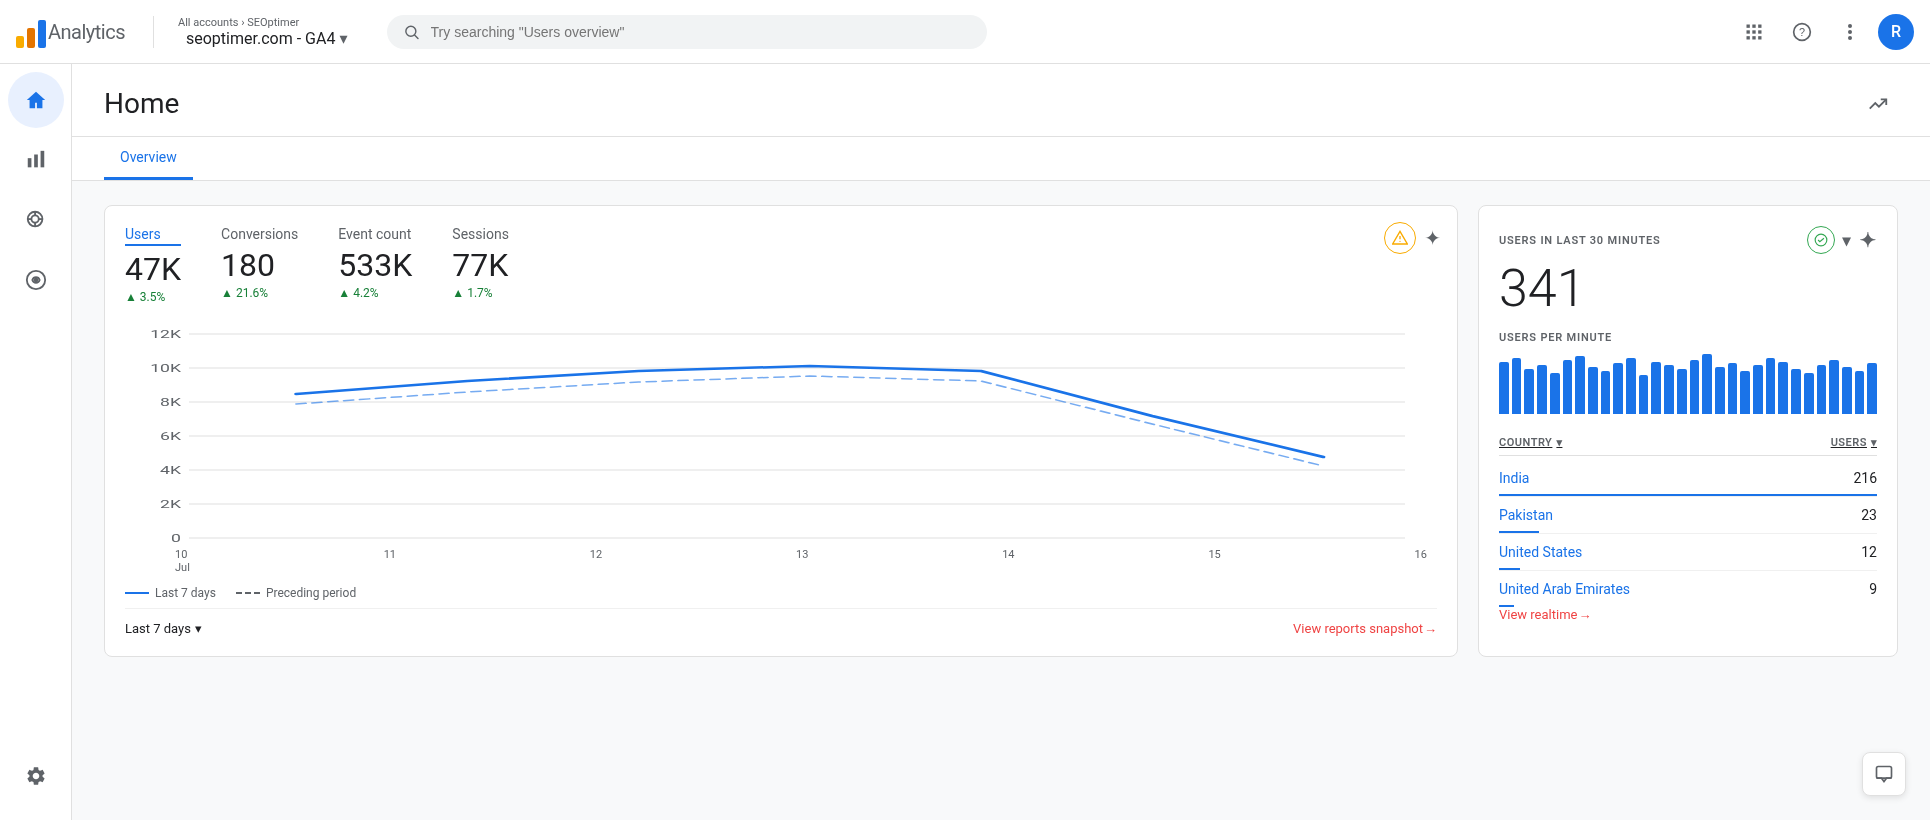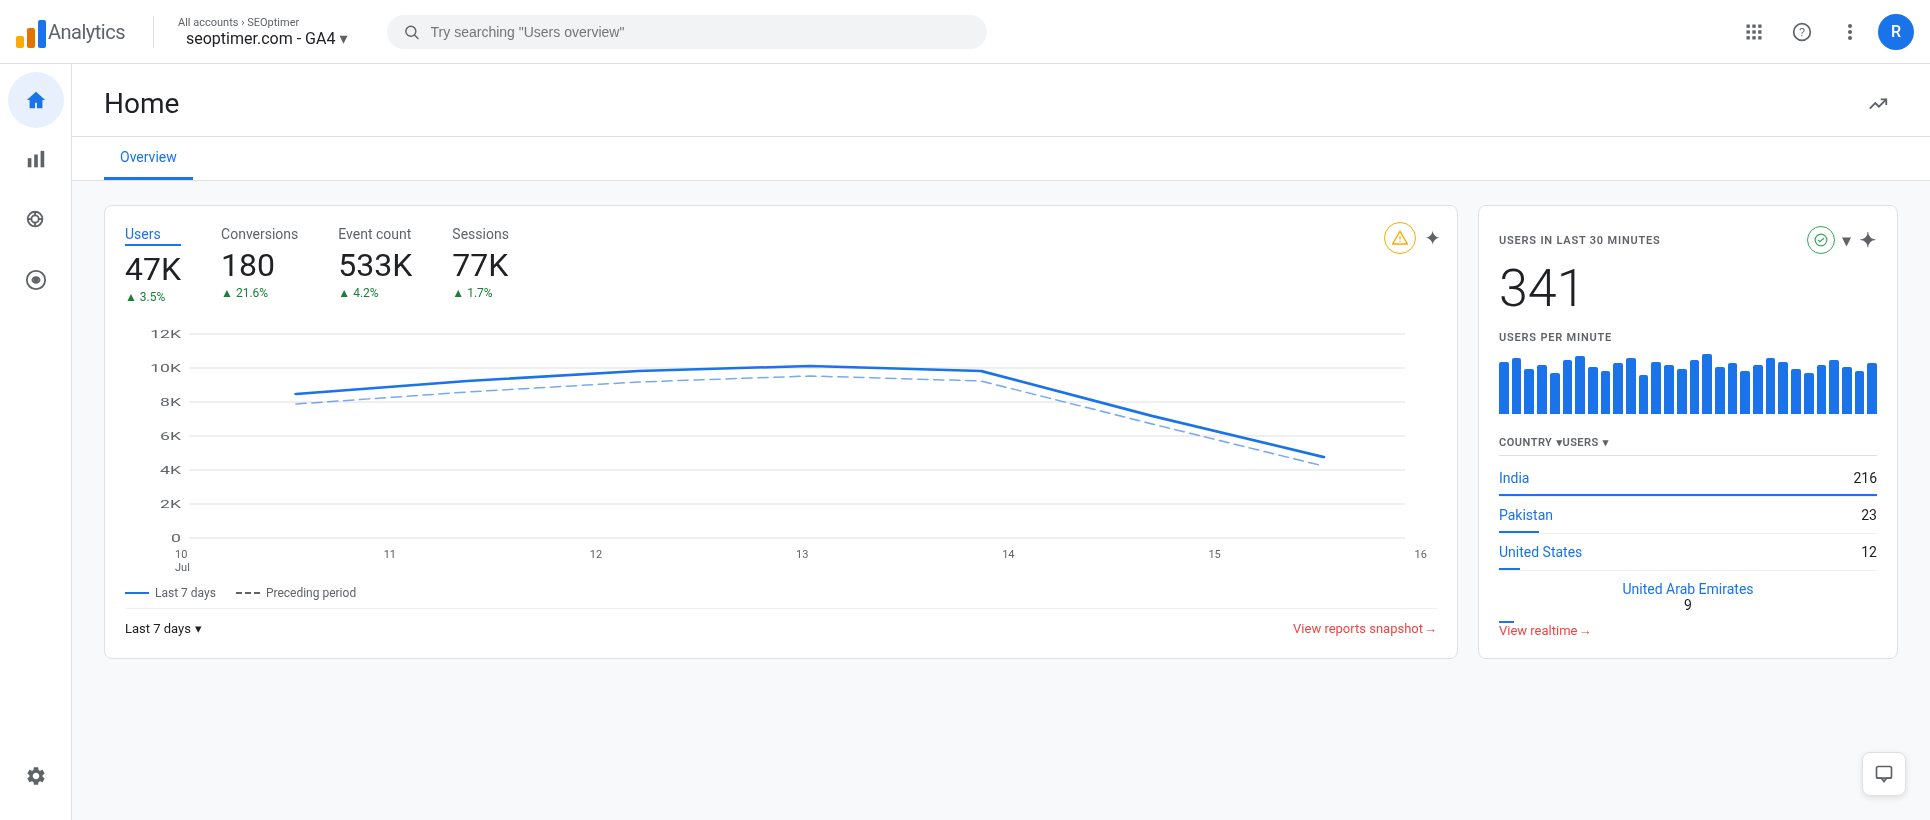--- a/index.html
+++ b/index.html
@@ -112,24 +112,24 @@
     .realtime-header-actions { display: flex; align-items: center; gap: 8px; }
     .realtime-count { font-size: 52px; font-weight: 300; color: #202124; margin-bottom: 12px; }
     .realtime-subheader { font-size: 11px; font-weight: 600; letter-spacing: 0.8px; color: #5f6368; text-transform: uppercase; margin-bottom: 10px; }
 
     
     .bar-chart { display: flex; align-items: flex-end; gap: 3px; height: 60px; margin-bottom: 16px; }
     .bar { background: #1a73e8; border-radius: 2px 2px 0 0; flex: 1; min-width: 8px; }
 
     
     .rt-table { width: 100%; }
-    .rt-table-header { display: flex; padding: 6px 0; border-bottom: 1px solid #e0e0e0; margin-bottom: 4px; }
+    .rt-table-header { display: flex; justify-content: space-between; padding: 6px 0; border-bottom: 1px solid #e0e0e0; margin-bottom: 4px; text-decoration: underline; }
     .rt-col-header { font-size: 11px; font-weight: 600; letter-spacing: 0.5px; color: #5f6368; text-transform: uppercase; display: flex; align-items: center; gap: 4px; cursor: pointer; }
     .rt-row { display: flex; justify-content: space-between; align-items: center; padding: 10px 0; border-bottom: 1px solid #f0f0f0; position: relative; }
-    .rt-row:last-child { border-bottom: none; flex-direction: column; }
+    .rt-row:last-child { border-bottom: none; }
     .rt-country { font-size: 14px; color: #1a73e8; }
     .rt-count { font-size: 14px; color: #202124; }
     .rt-bar { position: absolute; bottom: 0; left: 0; height: 2px; background: #1a73e8; }
     .rt-footer { margin-top: 0; text-align: right; }
 
     
     .check-badge {
       width: 28px; height: 28px; border-radius: 50%; border: 1px solid #34a853;
       display: flex; align-items: center; justify-content: center;
       color: #34a853; font-size: 14px; cursor: pointer;

